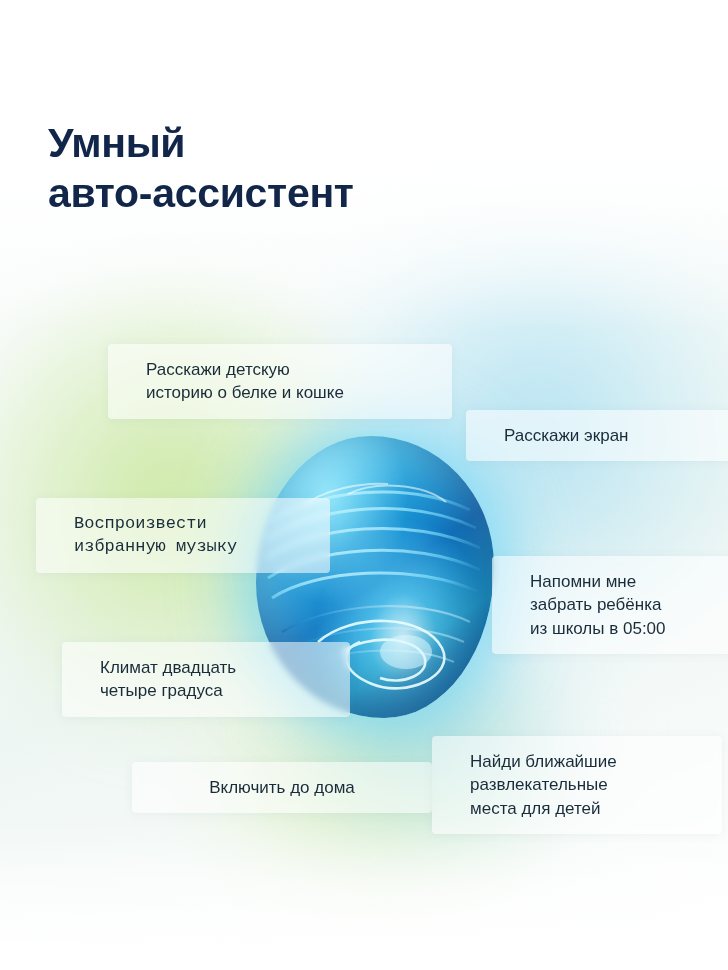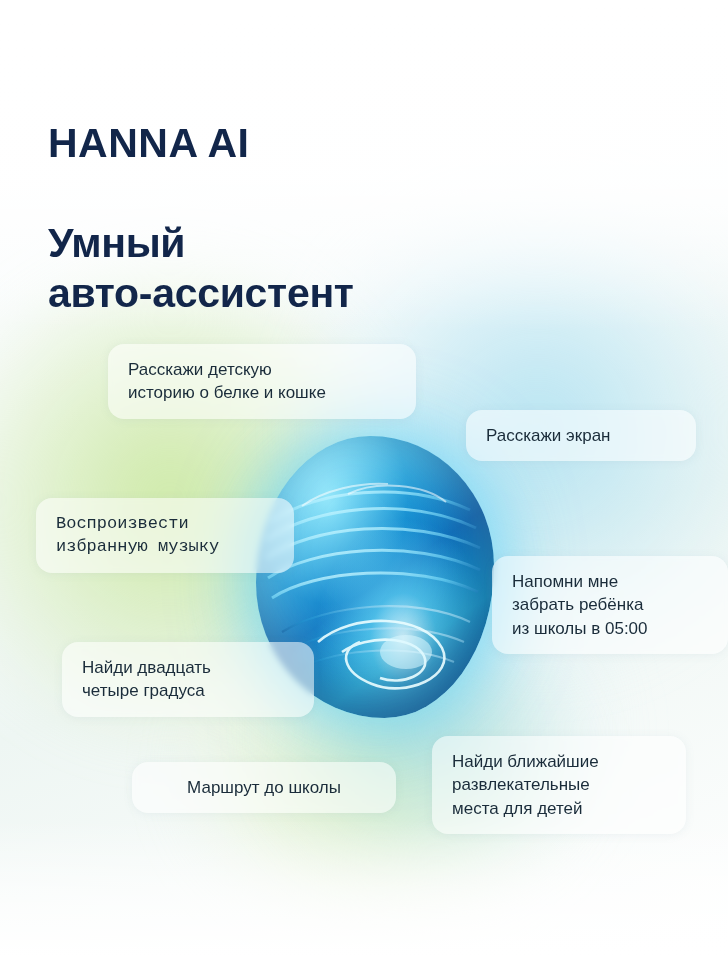--- a/index.html
+++ b/index.html
@@ -129,22 +129,22 @@
       inset 22px 26px 60px rgba(190,245,255,0.45);
     overflow: hidden;
   }
   .orb svg { position: absolute; inset: 0; }
 
   
   .bubble {
     position: absolute;
     z-index: 5;
     background: rgba(255,255,255,0.55);
-    border-radius: 16px;
-    padding: 14px 20px;
+    border-radius: 4px;
+    padding: 14px 38px;
     color: #1a2c3a;
     font-size: 17px;
     line-height: 1.38;
     white-space: pre-line;
     backdrop-filter: blur(3px);
     box-shadow: 0 1px 10px rgba(120,150,170,0.10);
   }
   .b1 { left: 108px; top: 344px; width: 268px; }
   .b2 { left: 466px; top: 410px; width: 190px; }
   .b3 { left: 36px;  top: 498px; width: 218px; font-family: Liberation Mono, monospace; }
@@ -160,21 +160,20 @@
 
   <div class="bg-base"></div>
   <div class="bg-green"></div>
   <div class="bg-green2"></div>
   <div class="bg-cyan"></div>
   <div class="bg-cyan2"></div>
   <div class="bg-white-top"></div>
   <div class="bg-white-bottom"></div>
 
   <div class="headline">
-    <span class="brand">HANNA AI</span>
     <span>Умный
 авто-ассистент</span>
   </div>
 
   <div class="orb-wrap">
     <div class="orb-glow"></div>
     <div class="orb">
       <svg viewBox="0 0 238 282" width="238" height="282" aria-hidden="true">
         <defs>
           <linearGradient id="strk" x1="0" y1="0" x2="1" y2="1">
@@ -214,20 +213,20 @@
   </div>
 
   <div class="bubble b1">Расскажи детскую
 историю о белке и кошке</div>
   <div class="bubble b2">Расскажи экран</div>
   <div class="bubble b3">Воспроизвести
 избранную музыку</div>
   <div class="bubble b4">Напомни мне
 забрать ребёнка
 из школы в 05:00</div>
-  <div class="bubble b5">Найди двадцать
+  <div class="bubble b5">Климат двадцать
 четыре градуса</div>
-  <div class="bubble b6">Маршрут до школы</div>
+  <div class="bubble b6">Включить до дома</div>
   <div class="bubble b7">Найди ближайшие
 развлекательные
 места для детей</div>
 
 </div>
 
 </body></html>

